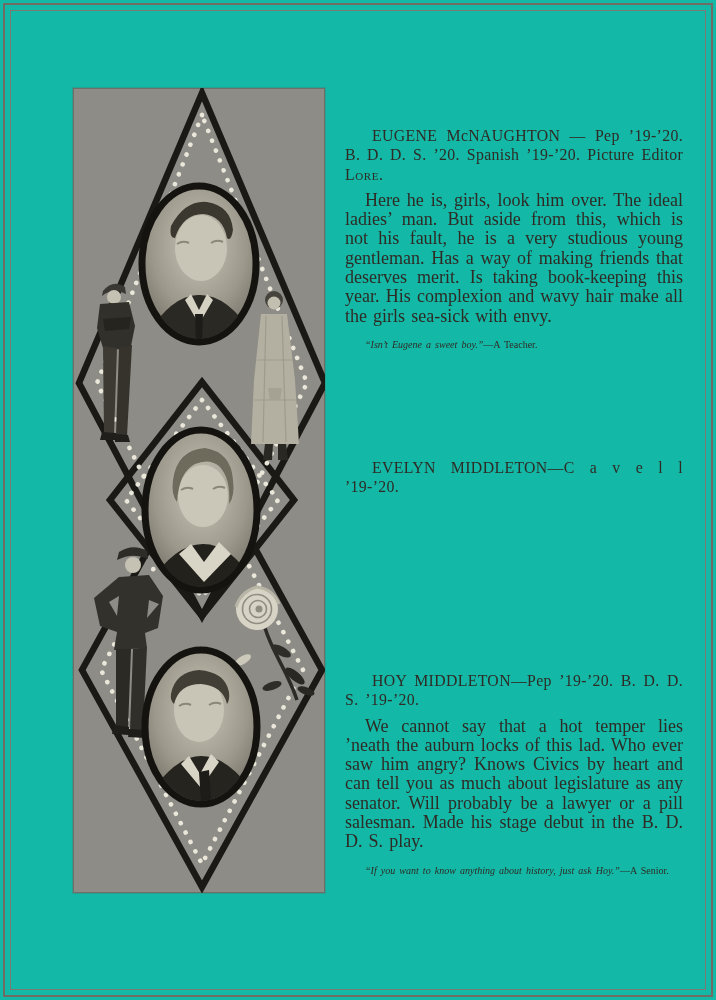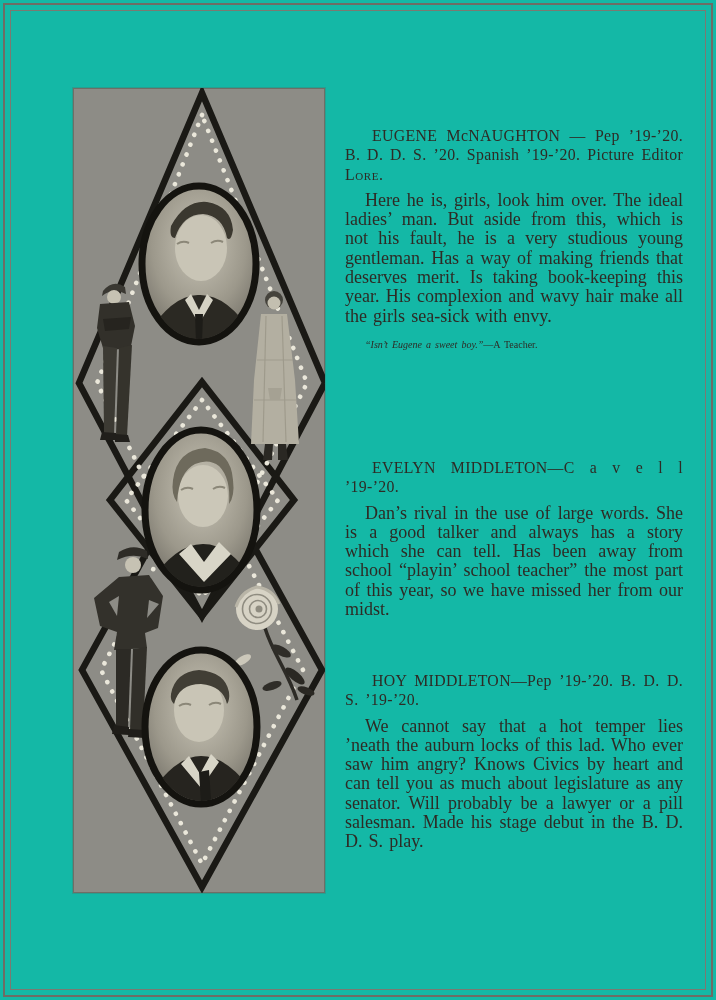--- a/index.html
+++ b/index.html
@@ -164,20 +164,20 @@
   </div>
 
   <section class="entry entry-1">
     <p class="heading"><span>EUGENE McNAUGHTON — Pep ’19-’20.  B. D. D. S. ’20.  Spanish ’19-’20.  Picture Editor </span><span class="sc">Lore.</span></p>
     <p class="body-par">Here he is, girls, look him over.  The ideal ladies’ man.  But aside from this, which is not his fault, he is a very studious young gentleman.  Has a way of making friends that deserves merit.  Is taking book-keeping this year.  His complexion and wavy hair make all the girls sea-sick with envy.</p>
     <p class="quote-par"><span class="q">“Isn’t Eugene a sweet boy.”</span><span class="attr">—A Teacher.</span></p>
   </section>
 
   <section class="entry entry-2">
     <p class="heading"><span>EVELYN MIDDLETON—C a v e l l ’19-’20.</span><span class="sc"></span></p>
-    <p class="body-par">Dan’s rival in the use of large words.  She is a good talker and always has a story which she can tell.  Has been away from school “playin’ school teacher” the most part of this year, so we have missed her from our midst.</p>
   </section>
 
   <section class="entry entry-3">
     <p class="heading"><span>HOY MIDDLETON—Pep ’19-’20. B. D. D. S. ’19-’20.</span><span class="sc"></span></p>
     <p class="body-par">We cannot say that a hot temper lies ’neath the auburn locks of this lad.  Who ever saw him angry?  Knows Civics by heart and can tell you as much about legislature as any senator.  Will probably be a lawyer or a pill salesman.  Made his stage debut in the B. D. D. S. play.</p>
+    <p class="quote-par"><span class="q">“If you want to know anything about history, just ask Hoy.”</span><span class="attr">—A Senior.</span></p>
   </section>
 </div>
 
 </body></html>

